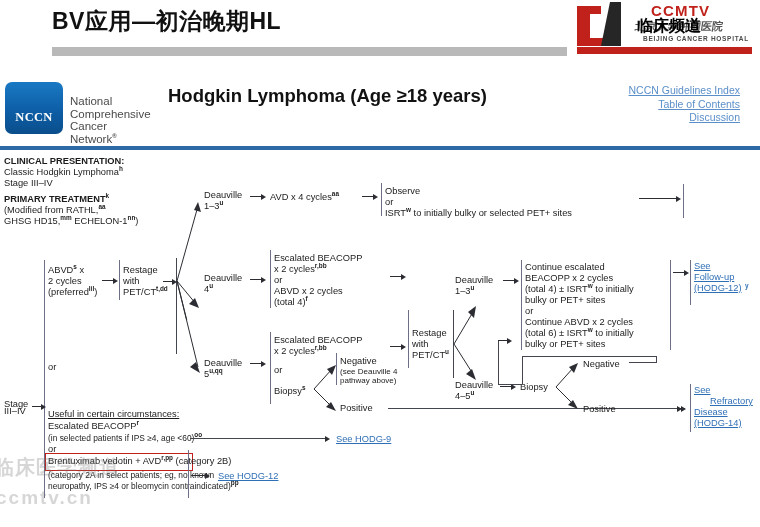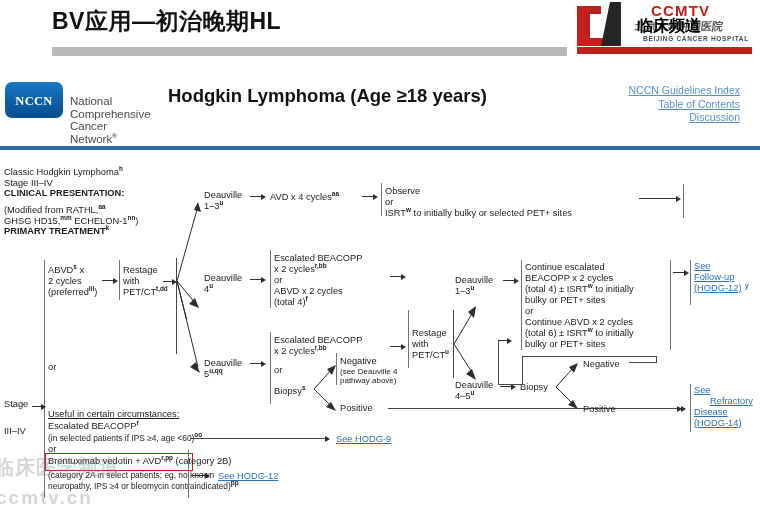--- a/index.html
+++ b/index.html
@@ -34,38 +34,38 @@
   .ccmtv{position:absolute;left:74px;top:0px;font-size:15px;font-weight:bold;color:#c0211b;letter-spacing:1.2px;}
   .cn-channel{position:absolute;left:60px;top:14px;font-size:16px;font-weight:bold;color:#000000;letter-spacing:0px;}
   .cn-univ{position:absolute;left:58px;top:17px;font-size:11px;font-weight:bold;color:#3a3a3a;
      transform:skewX(-8deg);opacity:.85;}
   .bch{position:absolute;left:66px;top:33px;font-size:6.5px;font-weight:bold;color:#4a4a4a;letter-spacing:.7px;}
   .logo-rule{position:absolute;left:0;top:45px;width:175px;height:7px;background:#c0211b;}
 
   
   .nccn-band{position:absolute;left:0;top:70px;width:760px;height:78px;}
   .nccn-logo{
-    position:absolute;left:5px;top:12px;width:58px;height:36px;border-radius:7px;
+    position:absolute;left:5px;top:12px;width:58px;height:52px;border-radius:7px;
     background:linear-gradient(180deg,#1a79c4 0%,#0d5ea6 55%,#0a4e8c 100%);
   }
   .nccn-logo span{
     position:absolute;left:0;right:0;bottom:9px;text-align:center;
     color:#fff;font-family:"Liberation Serif",serif;font-weight:bold;font-size:12.5px;letter-spacing:.3px;
   }
   .nccn-words{position:absolute;left:70px;top:10px;font-size:11.5px;line-height:12.6px;color:#4b4b4b;margin-top:15px;}
   .nccn-words sup{font-size:6px;}
   .nccn-head{position:absolute;left:168px;top:14px;font-size:18.5px;font-weight:bold;line-height:24px;color:#111;}
   .nccn-links{position:absolute;right:20px;top:14px;text-align:right;font-size:10.5px;line-height:13.5px;color:#5b8fc9;}
   .nccn-links div{text-decoration:underline;cursor:pointer;}
   .blue-rule{position:absolute;left:0;top:146px;width:760px;height:4px;background:#2d6aa6;}
 
   
   .flow{position:absolute;left:0;top:150px;width:760px;height:377px;font-size:9.3px;line-height:10.6px;}
   .t{position:absolute;white-space:pre;}
-  .b{font-weight:bold;margin-top:32px;}
+  .b{font-weight:bold;}
   .vline{position:absolute;background:#6c6f86;width:1px;}
   .hline{position:absolute;background:#44464f;height:1px;}
   .vl2{position:absolute;background:#44464f;width:1px;}
   .ul{text-decoration:underline;}
   .lnk{color:#2f6fb5;text-decoration:underline;cursor:pointer;}
   sup{font-size:6.4px;font-weight:bold;vertical-align:super;line-height:0;}
   .arrow{position:absolute;}
   .arrow .shaft{position:absolute;height:1px;background:#2b2d33;top:0;left:0;}
   .arrow .head{position:absolute;top:-2.5px;width:0;height:0;
      border-top:3px solid transparent;border-bottom:3px solid transparent;border-left:5px solid #2b2d33;}
@@ -318,21 +318,21 @@
     <div class="t lnk" style="left:694px;top:133px;"><span>(HODG-12)</span></div>
     <div class="t" style="left:745px;top:131px;font-size:6.4px;font-weight:bold;color:#2f6fb5;">y</div>
 
     <div class="vline" style="left:690px;top:234px;height:48px;"></div>
     <div class="t lnk" style="left:694px;top:235px;">See</div>
     <div class="t lnk" style="left:694px;top:246px;margin-left:16px;">Refractory</div>
     <div class="t lnk" style="left:694px;top:257px;">Disease</div>
     <div class="t lnk" style="left:694px;top:268px;">(HODG-14)</div>
 
     <div class="t" style="left:4px;top:249px;">Stage</div>
-    <div class="t" style="left:4px;top:276px;text-align:right;">III–IV</div>
+    <div class="t" style="left:4px;top:256px;text-align:right;">III–IV</div>
     <div class="arrow" style="left:32px;top:256px;width:14px;">
       <div class="shaft" style="width:9px;"></div>
         <div class="head" style="left:9px;"></div>
     </div>
 
     <div class="t ul" style="left:48px;top:259px;">Useful in certain circumstances:</div>
     <div class="t" style="left:48px;top:271px;"><span>Escalated BEACOPP</span><sup>r</sup></div>
     <div class="t" style="left:48px;top:283px;font-size:8.4px;"><span>(in selected patients if IPS ≥4, age &lt;60)</span><sup>oo</sup></div>
     <div class="t" style="left:48px;top:294px;">or</div>
 

